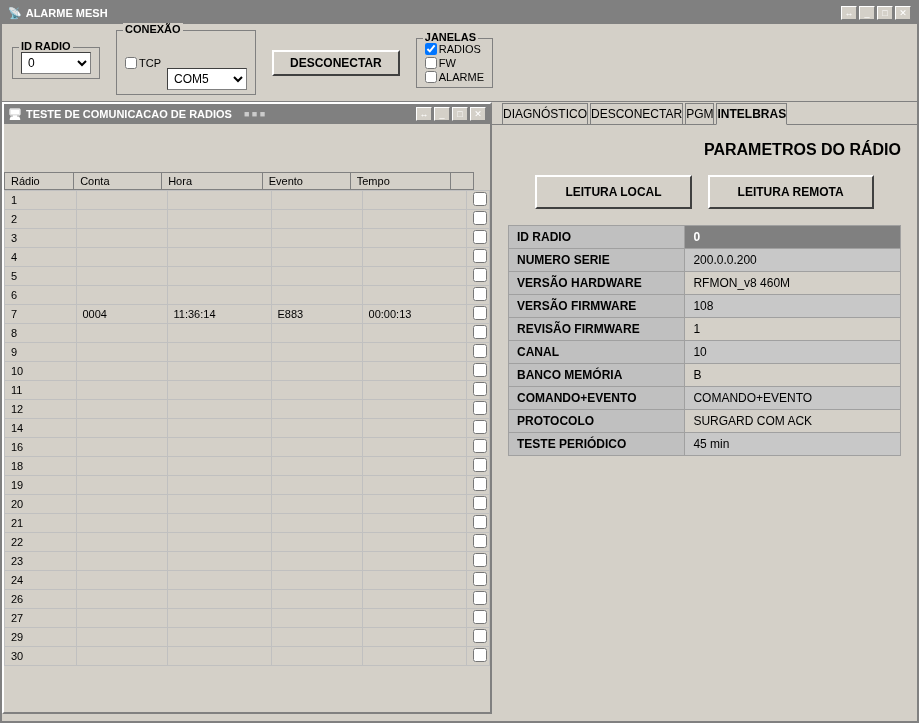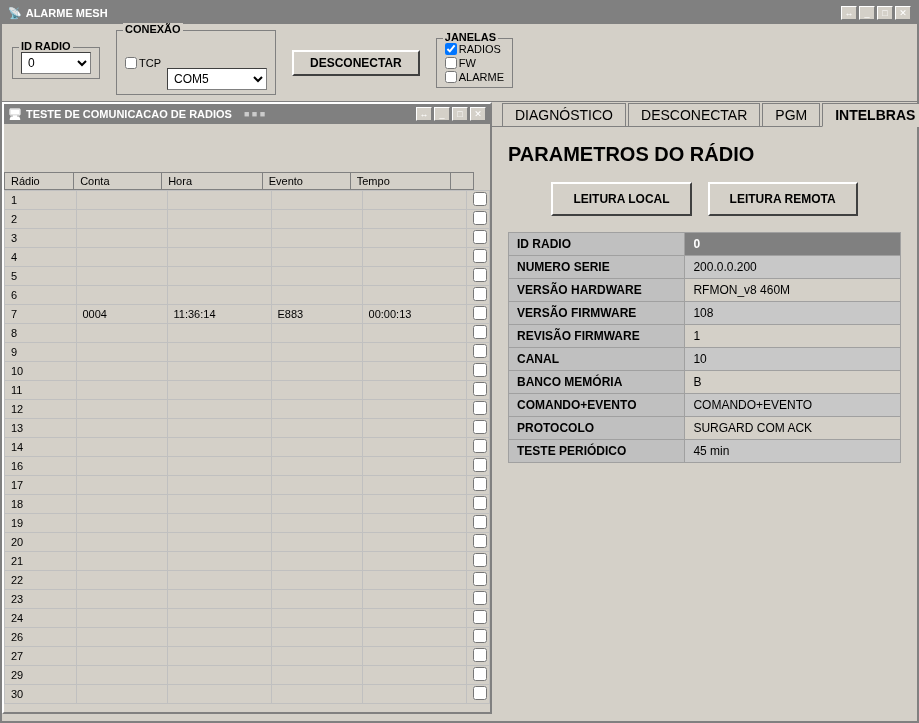--- a/index.html
+++ b/index.html
@@ -241,65 +241,65 @@
 
     
     .tabs-bar {
       display: flex;
       align-items: flex-end;
       padding-left: 10px;
       border-bottom: 1px solid #808080;
     }
 
     .tab {
-      padding: 3px 12px;
+      padding: 3px 0;
       border: 1px solid #808080;
       border-bottom: none;
       background: #d4d0c8;
-      font-size: 14px;
+      font-size: 12px;
       cursor: pointer;
       margin-right: 2px;
     }
 
     .tab.active {
       background: #d4d0c8;
       border-bottom: 1px solid #d4d0c8;
       position: relative;
       top: 1px;
       font-weight: bold;
     }
 
     
     .radio-params {
       padding: 16px;
       flex: 1;
     }
 
     .radio-params-title {
-      text-align: left;
-      font-size: 20px;
+      text-align: right;
+      font-size: 16px;
       font-weight: bold;
       margin-bottom: 16px;
     }
 
     .btn-row {
       display: flex;
       gap: 16px;
       margin-bottom: 16px;
       justify-content: center;
     }
 
     .action-btn {
       background: #d4d0c8;
       border: 2px solid;
       border-top-color: #ffffff;
       border-left-color: #ffffff;
       border-bottom-color: #404040;
       border-right-color: #404040;
-      padding: 8px 20px;
+      padding: 8px 28px;
       font-size: 12px;
       font-weight: bold;
       cursor: pointer;
       min-width: 120px;
     }
 
     .params-table {
       width: 100%;
       border-collapse: collapse;
       font-size: 12px;
@@ -356,21 +356,21 @@
         <option>0</option>
       </select>
     </div>
 
     <div class="conexao-group">
       <span class="field-group-label">CONEXÃO</span>
       <label class="checkbox-label">
         <input type="checkbox" class="checkbox-input" style="">
         <span>TCP</span>
       </label>
-      <select class="select-input" style="width:100px;margin-top:33px;">
+      <select class="select-input" style="width:80px;margin-top:33px;">
         <option>COM5</option>
       </select>
     </div>
 
     <button class="disconnect-btn">DESCONECTAR</button>
 
     <div class="janelas-group">
       <span class="field-group-label">JANELAS</span>
       <label class="checkbox-label">
         <input type="checkbox" class="checkbox-input" checked="" style="">
@@ -528,45 +528,29 @@
     </tr>
                 <tr>
       <td>12</td>
       <td></td>
       <td></td>
       <td></td>
       <td></td>
       <td><input type="checkbox" class="row-checkbox" style=""></td>
     </tr>
                 <tr>
-      <td>13</td>
-      <td></td>
-      <td></td>
-      <td></td>
-      <td></td>
-      <td><input type="checkbox" class="row-checkbox" style=""></td>
-    </tr>
-                <tr>
       <td>14</td>
       <td></td>
       <td></td>
       <td></td>
       <td></td>
       <td><input type="checkbox" class="row-checkbox" style=""></td>
     </tr>
                 <tr>
       <td>16</td>
-      <td></td>
-      <td></td>
-      <td></td>
-      <td></td>
-      <td><input type="checkbox" class="row-checkbox" style=""></td>
-    </tr>
-                <tr>
-      <td>17</td>
       <td></td>
       <td></td>
       <td></td>
       <td></td>
       <td><input type="checkbox" class="row-checkbox" style=""></td>
     </tr>
                 <tr>
       <td>18</td>
       <td></td>
       <td></td>

